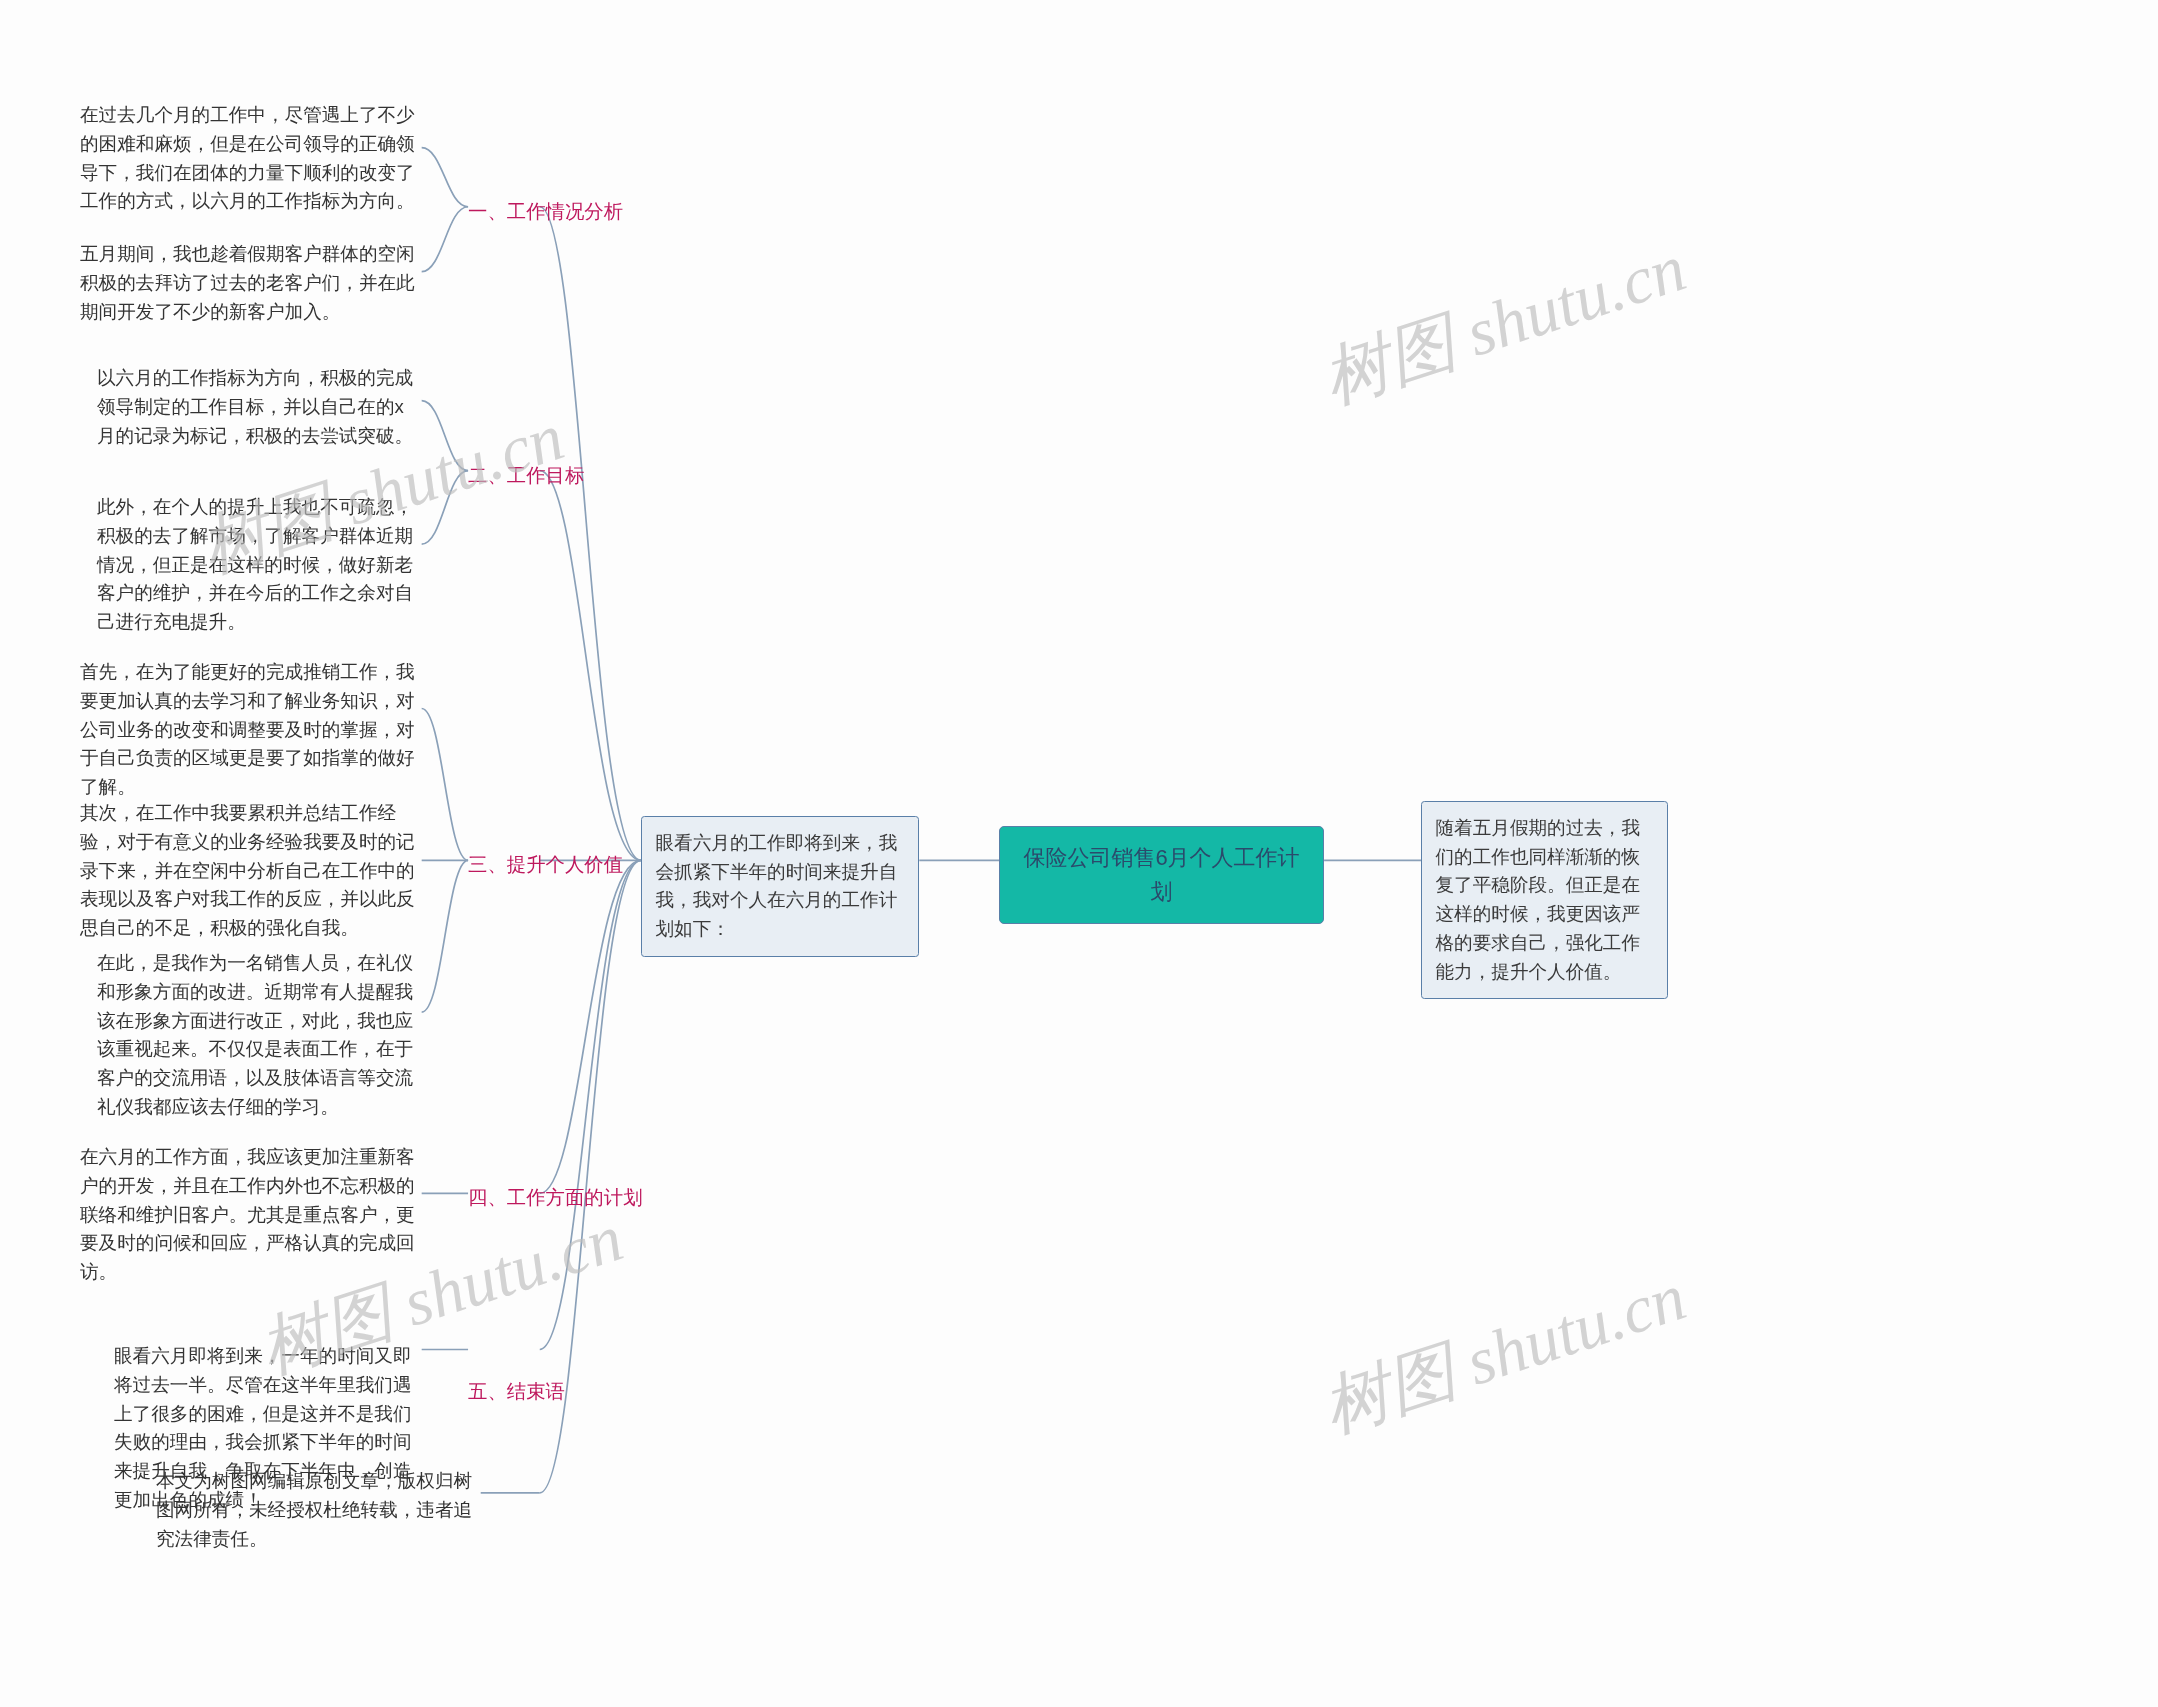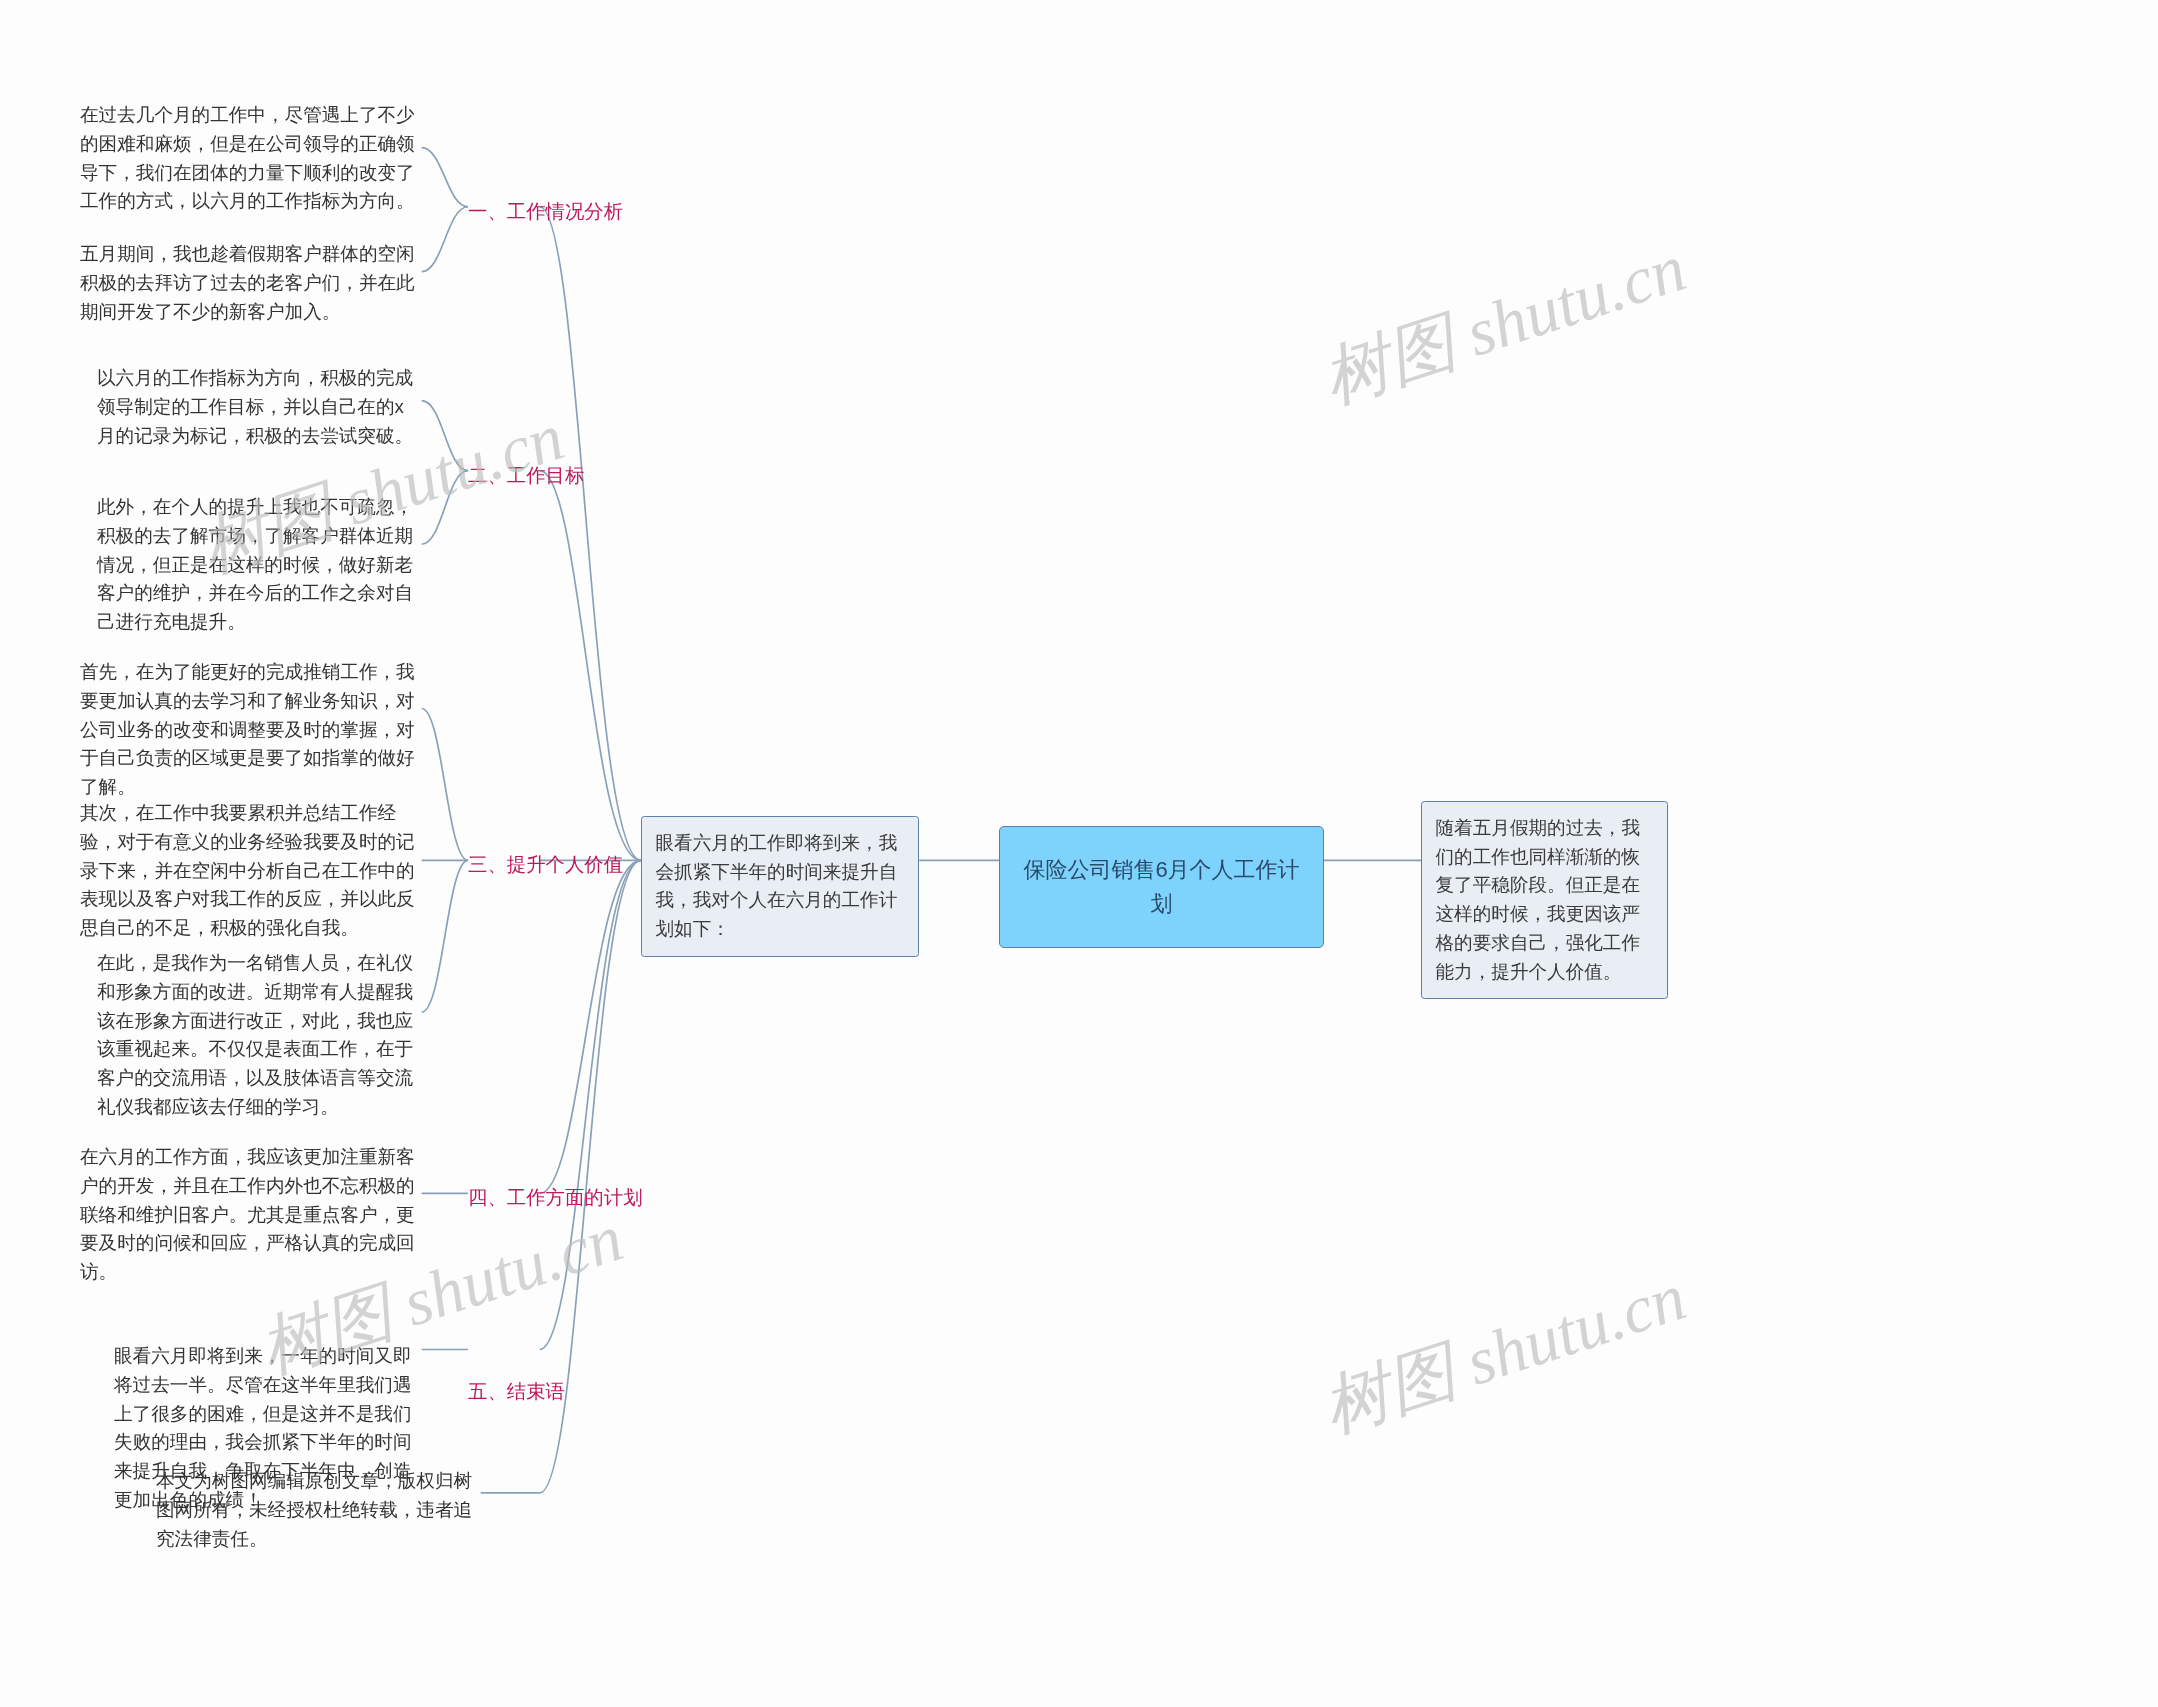--- a/index.html
+++ b/index.html
@@ -1,18 +1,18 @@
 <!DOCTYPE html>
 <html style="font-size:13.5px"><head>
 <meta charset="utf-8">
 <style>
   html,body{margin:0;padding:0;width:2159px;height:1708px;background:#fdfdfd;font-family:"Microsoft YaHei","PingFang SC",sans-serif;overflow:hidden}
   svg.connectors{position:absolute;left:0;top:0;width:2159px;height:1708px;pointer-events:none}
   .node{position:absolute;box-sizing:border-box;font-size:18.6px;line-height:1.55;color:#333;background:#fff}
-  .root{border:1.7px solid #5a7fa8;border-radius:5px;background:#7dd3fc;padding:26px 15px;text-align:center;font-size:22px;color:#2b4a6b}
+  .root{border:1.7px solid #5a7fa8;border-radius:5px;background:#14b8a6;padding:14px 15px;text-align:center;font-size:22px;color:#2b4a6b}
   .intro{border:0.8px solid #5a7fa8;border-radius:3.4px;background:#e8eef4;padding:11.8px 13.5px;text-align:left;font-size:18.6px;color:#3a3a3a}
   .label{font-size:19.4px;color:#be185d;background:transparent;white-space:nowrap}
   .leaf{font-size:18.6px;color:#333;background:transparent;padding:0}
   .watermark{position:absolute;color:#bdbdbd;font-family:"Times New Roman",serif;font-size:67px;font-style:italic;transform:rotate(-18deg);pointer-events:none;user-select:none;white-space:nowrap;opacity:.65}
 </style>
 </head>
 <body>
 
 <svg class="connectors" viewBox="0 0 2560 2025" width="2159" height="1708">
   <g stroke="#8aa0b8" stroke-width="2" fill="none">

